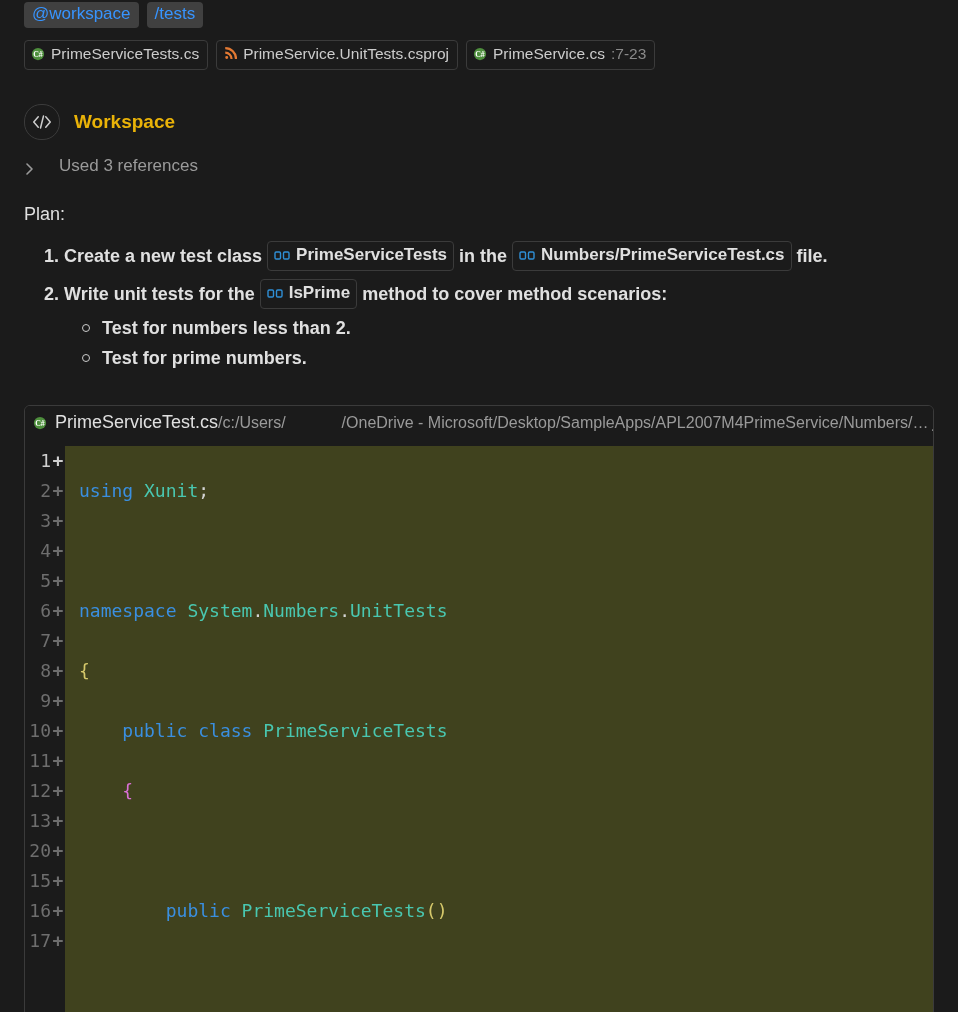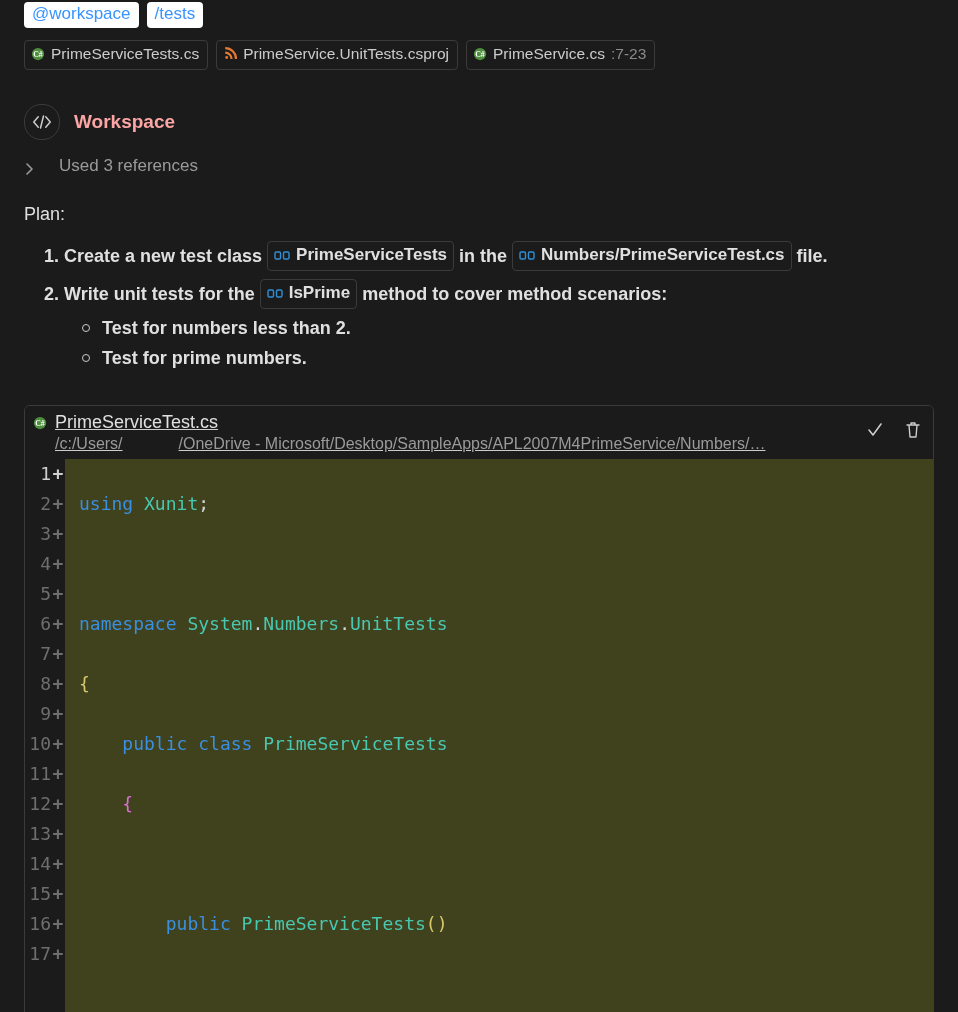--- a/index.html
+++ b/index.html
@@ -1,49 +1,49 @@
 <!DOCTYPE html>
 <html><head>
 <meta charset="utf-8">
 <style>
   html,body{margin:0;padding:0;background:#1b1b1b;color:#cccccc;font-family:"Segoe UI",Arial,sans-serif;font-size:16px;width:958px;}
   .container{padding:0 24px 24px 24px;}
   
   .badge-row{display:flex;flex-wrap:wrap;gap:8px;align-items:center;padding-top:2px;}
   .badge{display:inline-flex;align-items:center;border-radius:4px;padding:1px 8px 3px 8px;font-size:17px;line-height:22px;}
-  .badge.cmd{background:#ffffff;color:#3794ff;}
+  .badge.cmd{background:#404040;color:#3794ff;}
   .badge.file{background:#1b1b1b;border:1px solid #3b3b3b;color:#cccccc;font-size:15.5px;padding:2px 8px 4px 6px;gap:6px;}
   .badge.file .dim{color:#8a8a8a;}
   .cs-icon{width:14px;height:14px;display:inline-flex;align-items:center;justify-content:center;}
   .cs-icon svg{width:14px;height:14px;display:block;}
   .rss-icon{width:14px;height:14px;display:inline-flex;align-items:center;justify-content:center;}
   .rss-icon svg{width:14px;height:14px;display:block;}
   
   .ws-row{display:flex;align-items:center;gap:14px;margin-top:34px;}
   .ws-icon{width:34px;height:34px;border-radius:17px;border:1px solid #3b3b3b;display:flex;align-items:center;justify-content:center;}
   .ws-icon svg{width:18px;height:14px;}
-  .ws-title{font-weight:600;font-size:19px;color:#fca5a5;}
+  .ws-title{font-weight:600;font-size:19px;color:#eab308;}
   .refs-row{display:flex;align-items:center;gap:23px;margin-top:16px;color:#9a9a9a;font-size:17px;cursor:pointer;}
   .refs-row .chev{width:12px;height:12px;display:inline-block;}
   .plan-label{margin-top:28px;font-size:18px;color:#e0e0e0;}
   
   ol.plan{margin:12px 0 0 0;padding-left:40px;font-size:18px;color:#e0e0e0;font-weight:bold;}
   ol.plan>li{padding:4px 0;line-height:26px;}
   ul.sub{list-style:none;margin:4px 0 0 18px;padding:0;}
   ul.sub>li{padding:2px 0;font-size:18px;position:relative;padding-left:20px;}
   ul.sub>li:before{content:"";position:absolute;left:0;top:11px;width:6px;height:6px;border:1.5px solid #cccccc;border-radius:50%;}
   .code-chip{display:inline-flex;align-items:center;gap:6px;border:1px solid #3b3b3b;border-radius:4px;padding:0 6px 2px 6px;font-size:17px;color:#e0e0e0;vertical-align:baseline;background:#1b1b1b;}
   .sym{width:16px;height:13px;display:inline-flex;align-items:center;justify-content:center;}
   .sym svg{width:16px;height:13px;display:block;}
   
   .codebox{margin-top:28px;border:1px solid #3b3b3b;border-radius:6px;overflow:hidden;}
   .codebox-head{display:flex;align-items:flex-start;justify-content:space-between;padding:6px 10px 6px 8px;background:#1b1b1b;}
   .codebox-head .left{display:flex;gap:8px;align-items:flex-start;}
   .codebox-head .left .cs-icon{margin-top:4px;}
-  .codebox-head .titles{display:flex;flex-direction:column;text-decoration:underline;}
+  .codebox-head .titles{display:flex;flex-direction:row;}
   .codebox-head .fname{font-size:18px;color:#e0e0e0;}
   .codebox-head .fpath{font-size:16px;color:#9a9a9a;margin-top:2px;white-space:nowrap;}
   .codebox-head .right{display:flex;gap:18px;align-items:center;padding-top:8px;}
   .iconbtn{width:20px;height:20px;display:flex;align-items:center;justify-content:center;cursor:pointer;color:#cccccc;}
   .iconbtn svg{width:18px;height:18px;}
   .code-area{display:flex;background:#1b1b1b;font-family:Consolas,monospace;font-size:18px;line-height:30px;}
   .gutter{flex:0 0 auto;text-align:right;color:#6e6e6e;padding:0 0 0 4px;user-select:none;}
   .gutter .gl{display:flex;align-items:center;justify-content:flex-end;height:30px;}
   .gutter .num{min-width:22px;text-align:right;}
   .gutter .plus{width:14px;text-align:center;font-weight:600;}
@@ -236,21 +236,21 @@
           </div>
         <div class="gl">
             <span class="num">12</span>
             <span class="plus">+</span>
           </div>
         <div class="gl">
             <span class="num">13</span>
             <span class="plus">+</span>
           </div>
         <div class="gl">
-            <span class="num">14</span>
+            <span class="num">20</span>
             <span class="plus">+</span>
           </div>
         <div class="gl">
             <span class="num">15</span>
             <span class="plus">+</span>
           </div>
         <div class="gl">
             <span class="num">16</span>
             <span class="plus">+</span>
           </div>

